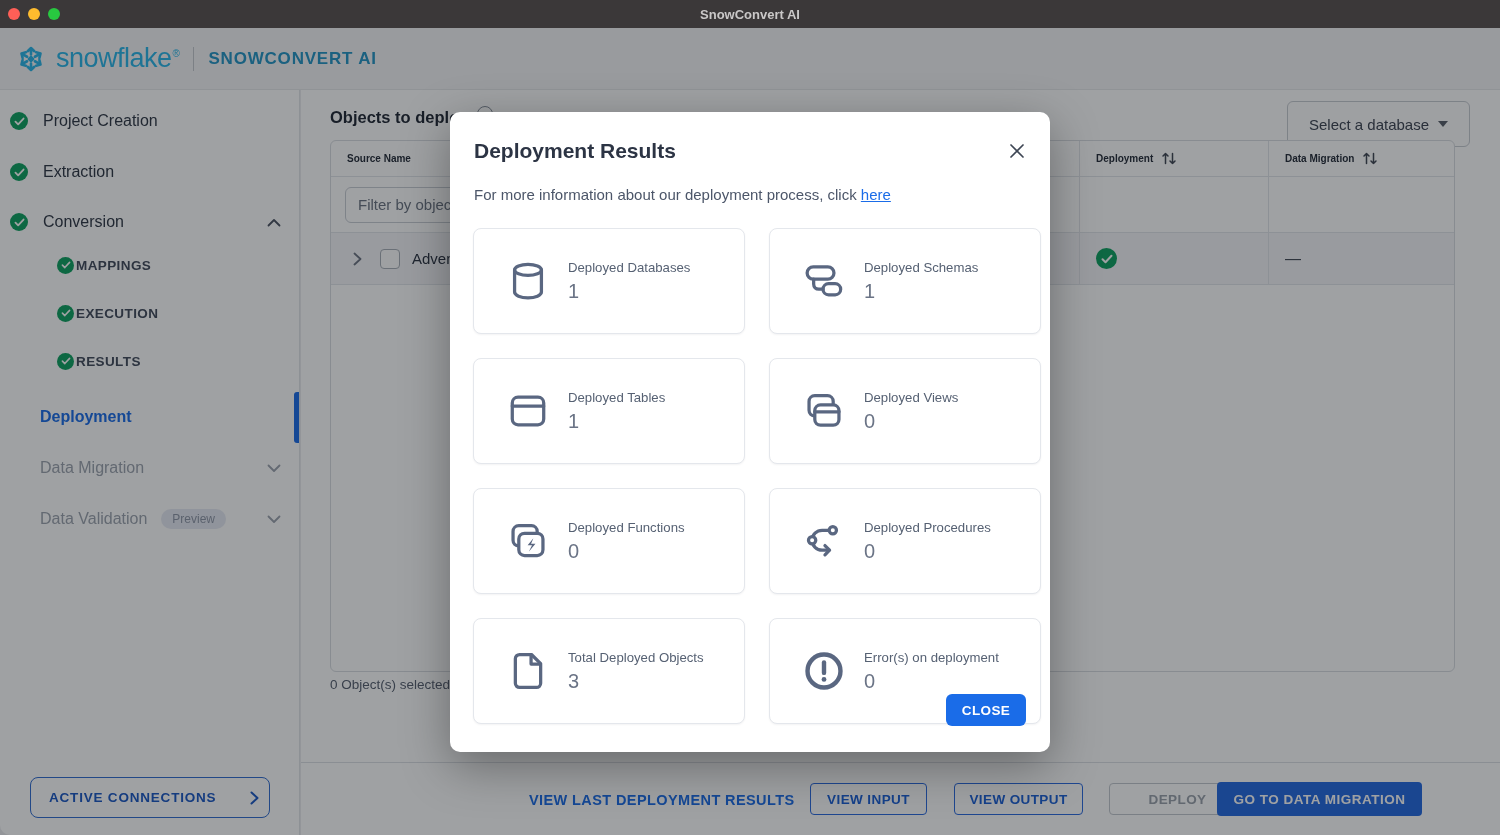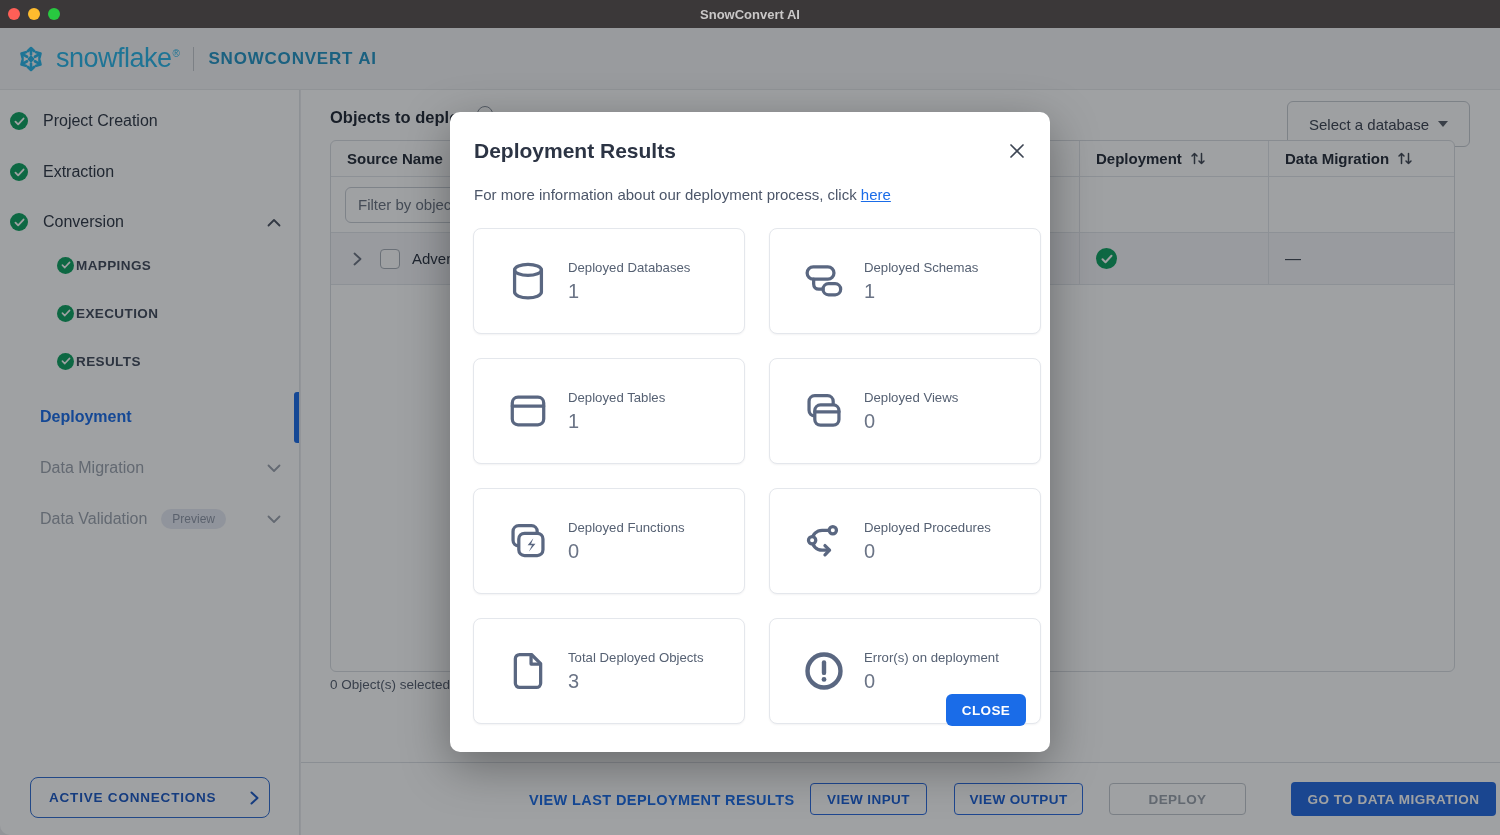--- a/index.html
+++ b/index.html
@@ -47,34 +47,34 @@
   .caret-down { width:0; height:0; border-left:5px solid transparent; border-right:5px solid transparent; border-top:6px solid #565d68; }
 
   .obj-table { position:absolute; left:29px; top:50px; width:1125px; height:532px; border:1px solid #d9dce1; border-radius:6px; background:#fff; }
   .t-row { display:flex; width:100%; border-bottom:1px solid #e2e5e9; }
   .t-head { height:36px; align-items:center; }
   .t-filter { height:56px; align-items:center; }
   .t-data { height:52px; align-items:center; background:#f5f6f8; }
   .c-source { width:748px; display:flex; align-items:center; padding-left:16px; height:100%; }
   .c-dep { width:189px; display:flex; align-items:center; padding-left:16px; border-left:1px solid #e2e5e9; height:100%; }
   .c-dm { flex:1; display:flex; align-items:center; padding-left:16px; border-left:1px solid #e2e5e9; height:100%; }
-  .th-label { font-size:15px; font-weight:bold; color:#242b37; margin-right:8px; }
+  .th-label { font-size:10px; font-weight:bold; color:#242b37; margin-right:8px; }
   .filter-input { width:430px; height:36px; margin-left:-2px; border:1px solid #c9cdd4; border-radius:6px; padding:0 12px; font-size:15px; color:#333; font-family:inherit; background:#fff;}
   .filter-input::placeholder { color:#6a7280; }
   .row-chevron { margin-left:6px; }
   .row-checkbox { width:20px; height:20px; border:1.5px solid #a7adb6; border-radius:4px; background:#fdfdfd; margin-left:18px; cursor:pointer;}
   .row-name { font-size:15px; color:#2a3140; margin-left:12px; }
   .cell-dash { font-size:16px; color:#3c434f; }
   .selected-count { position:absolute; left:29px; top:587px; font-size:13.5px; color:#555e6e; }
 
   .mainfooter { position:absolute; left:0; right:0; bottom:0; height:73px; border-top:1px solid #dde0e4; background:#fff; }
   .link-view-last { position:absolute; left:228px; top:702px; font-size:14.5px; font-weight:bold; letter-spacing:0.4px; color:#1a6ce8; background:none; border:none; cursor:pointer; font-family:inherit;}
   .btn-outline-blue { position:absolute; top:693px; height:32px; border:1px solid #2a6ae0; border-radius:4px; background:transparent; color:#1a5fd6; font-size:13.5px; font-weight:bold; letter-spacing:0.4px; cursor:pointer; font-family:inherit;}
   .btn-disabled { position:absolute; top:693px; height:32px; border:1px solid #c2c7cd; border-radius:4px; background:transparent; color:#9aa1ab; font-size:13.5px; font-weight:bold; letter-spacing:0.4px; font-family:inherit;}
-  .btn-primary-footer { position:absolute; left:990px; top:692px; width:205px; height:34px; background:#2268e0; border:none; border-radius:4px; color:#fff; font-size:13.5px; font-weight:bold; letter-spacing:0.5px; cursor:pointer; font-family:inherit;}
+  .btn-primary-footer { position:absolute; left:916px; top:692px; width:205px; height:34px; background:#2268e0; border:none; border-radius:4px; color:#fff; font-size:13.5px; font-weight:bold; letter-spacing:0.5px; cursor:pointer; font-family:inherit;}
 
   
   .overlay { position:absolute; inset:0; background:rgba(16,19,24,0.40); z-index:40; }
   .modal { position:absolute; left:450px; top:84px; width:600px; height:640px; background:#fff; border-radius:10px; z-index:50; box-shadow:0 14px 48px rgba(0,0,0,0.35); }
   .modal-title { position:absolute; left:24px; top:27px; font-size:21px; font-weight:600; color:#2c3444; }
   .modal-close { position:absolute; right:24px; top:30px; width:18px; height:18px; cursor:pointer; }
   .modal-sub { position:absolute; left:24px; top:74px; font-size:15px; color:#4c5669; }
   .modal-sub a { color:#1a6ce8; text-decoration:underline; cursor:pointer; }
   .cards { position:absolute; left:23px; top:116px; display:grid; grid-template-columns:272px 272px; column-gap:10px; row-gap:8px;gap:24px; }
   .card { height:106px; border:1px solid #e4e7ec; border-radius:8px; background:#fff; box-shadow:0 1px 2px rgba(16,24,40,0.05); display:flex; align-items:center; padding-left:31px; gap:17px; }

